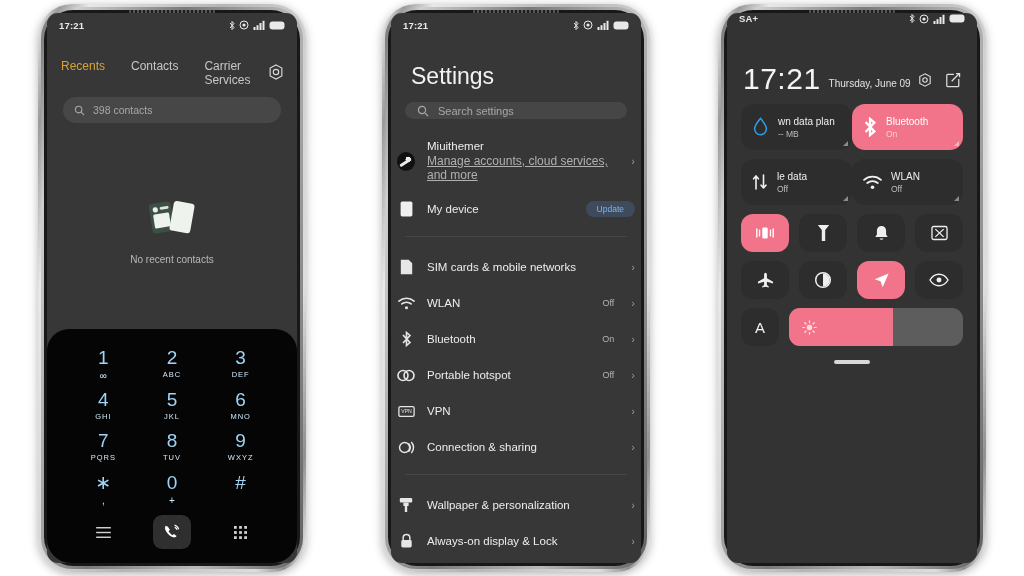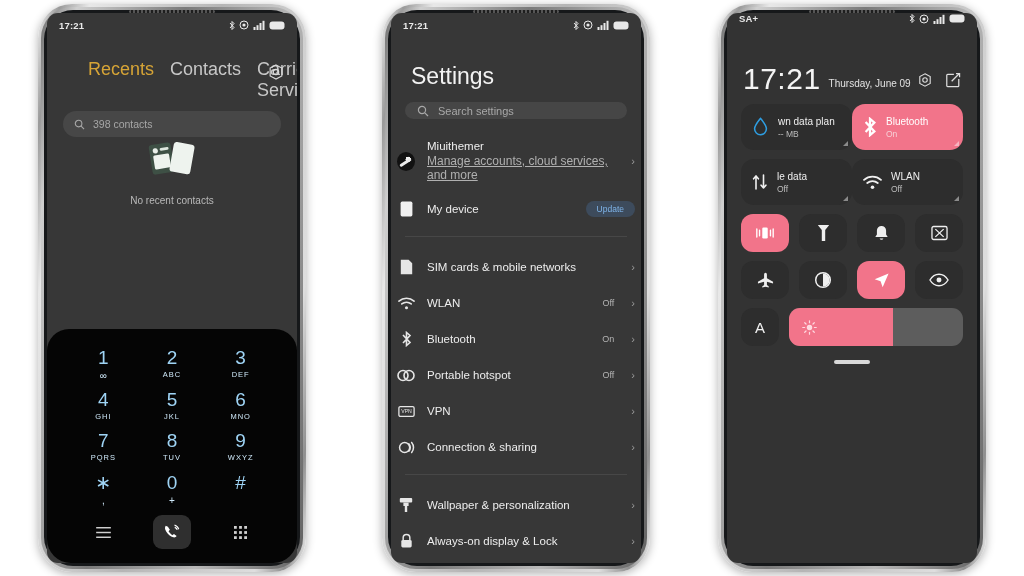--- a/index.html
+++ b/index.html
@@ -53,31 +53,31 @@
     font-size: 9.5px; color: #e9e9e9; letter-spacing: .2px;
   }
   .status-left { font-weight: 700; font-size: 9.5px; }
   .status-icons { display: flex; align-items: center; gap: 3.5px; }
   .status-icons svg { display: block; }
 
   
   .p1 .screen { background: #373737; }
   .dialer-top { position: relative; padding: 0 14px; }
   .gear-btn { position: absolute; right: 12px; top: 4px; width: 18px; height: 18px; }
-  .tabs { display: flex; gap: 16px; margin-top: 22px; font-size: 18px; margin-left: 27px; }
+  .tabs { display: flex; gap: 26px; margin-top: 22px; font-size: 12px; }
   .tab { color: #c7c7c7; }
   .tab.active { color: #d6a436; }
   .searchbar {
     margin: 10px 2px 0 2px; height: 26px; border-radius: 14px;
     background: #474747; display: flex; align-items: center; gap: 8px;
     padding: 0 11px; color: #a6a6a6; font-size: 10.5px;
   }
   .empty-wrap {
     height: 142px; display: flex; flex-direction: column;
-    align-items: center; justify-content: flex-start; gap: 10px;
+    align-items: center; justify-content: flex-end; gap: 10px;
   }
   .empty-label { color: #b9b9b9; font-size: 10px; }
   .keypad {
     position: absolute; left: 0; right: 0; bottom: 0; height: 234px;
     background: #050505; border-radius: 22px 22px 24px 24px;
     padding: 14px 22px 8px 22px;
     display: flex; flex-direction: column;
   }
   .keys { flex: 1; display: grid; grid-template-columns: repeat(3,1fr); grid-auto-rows: 1fr; }
   .key { display: flex; flex-direction: column; align-items: center; justify-content: center; }

